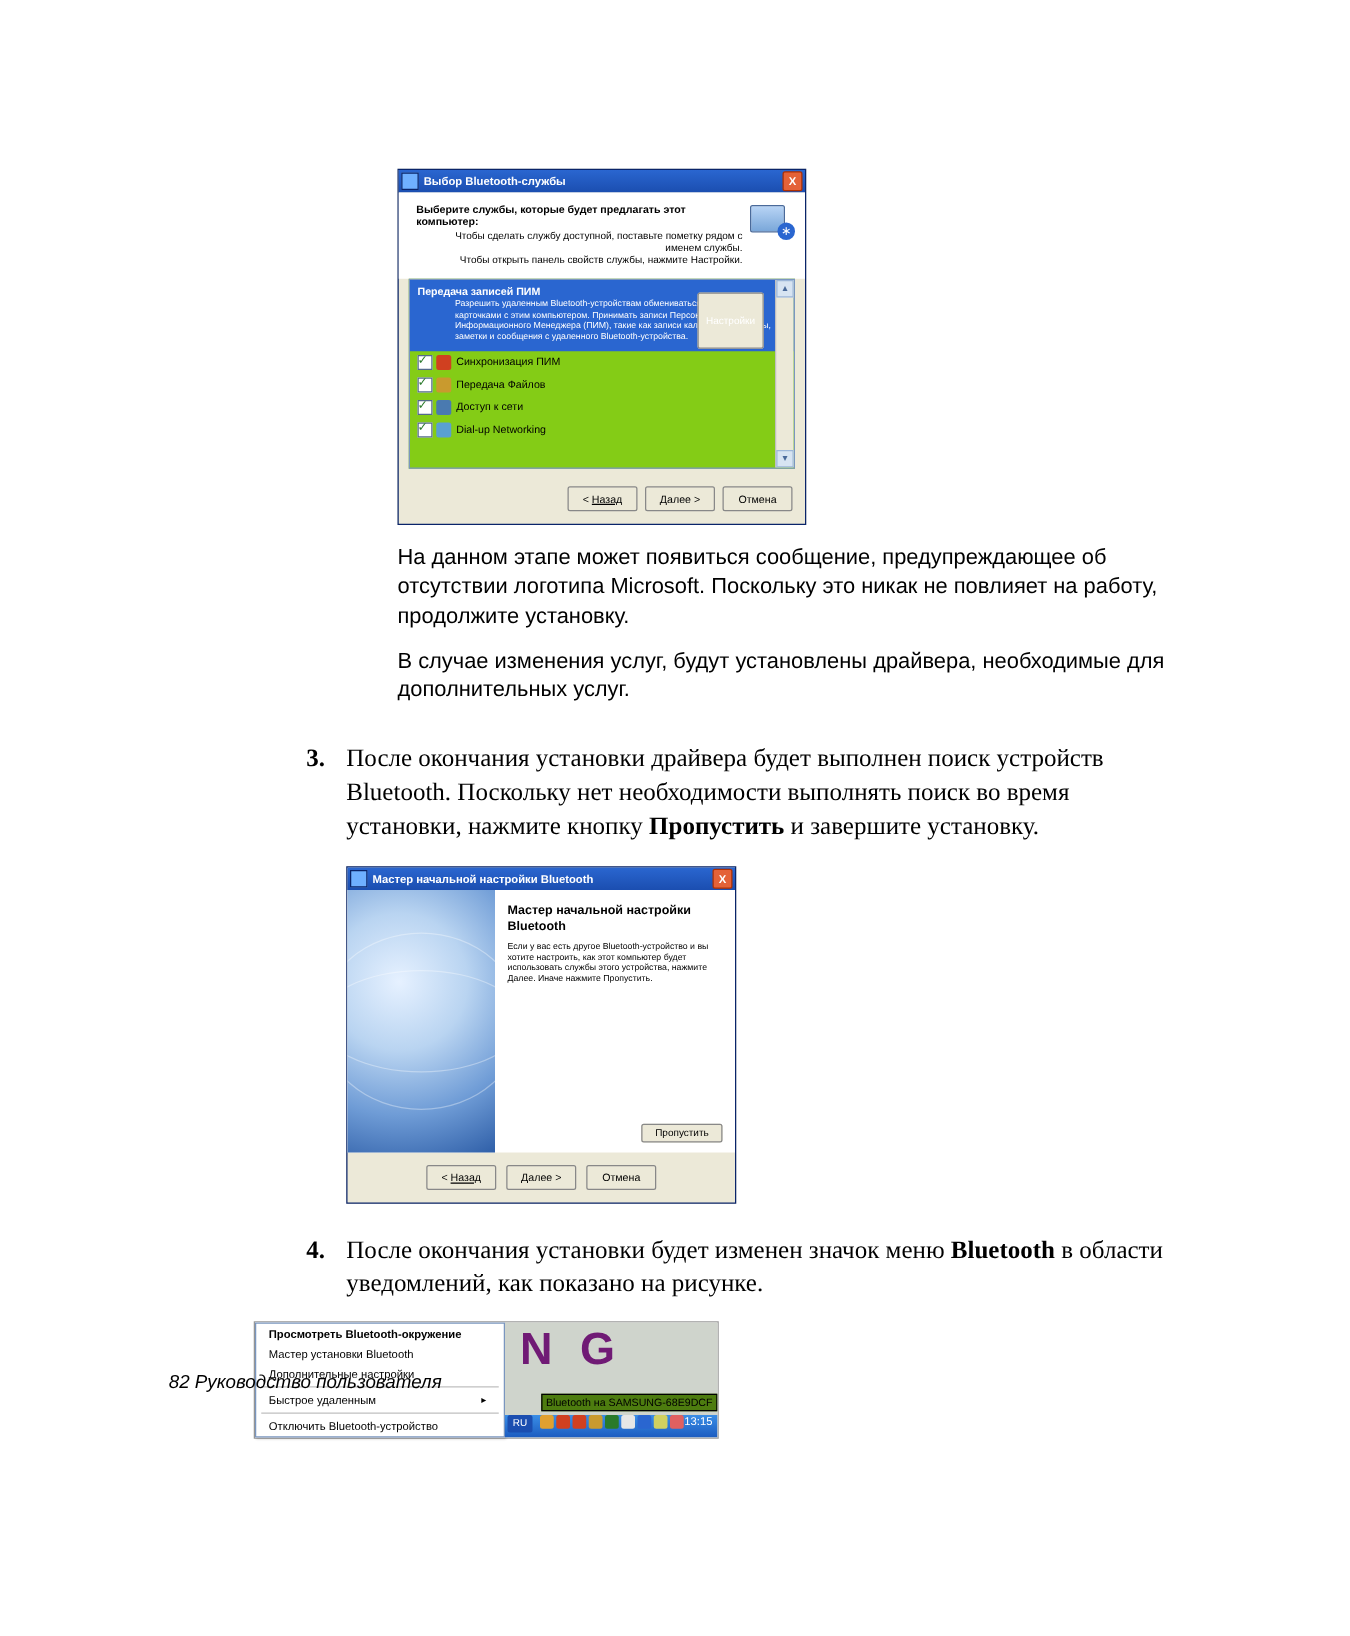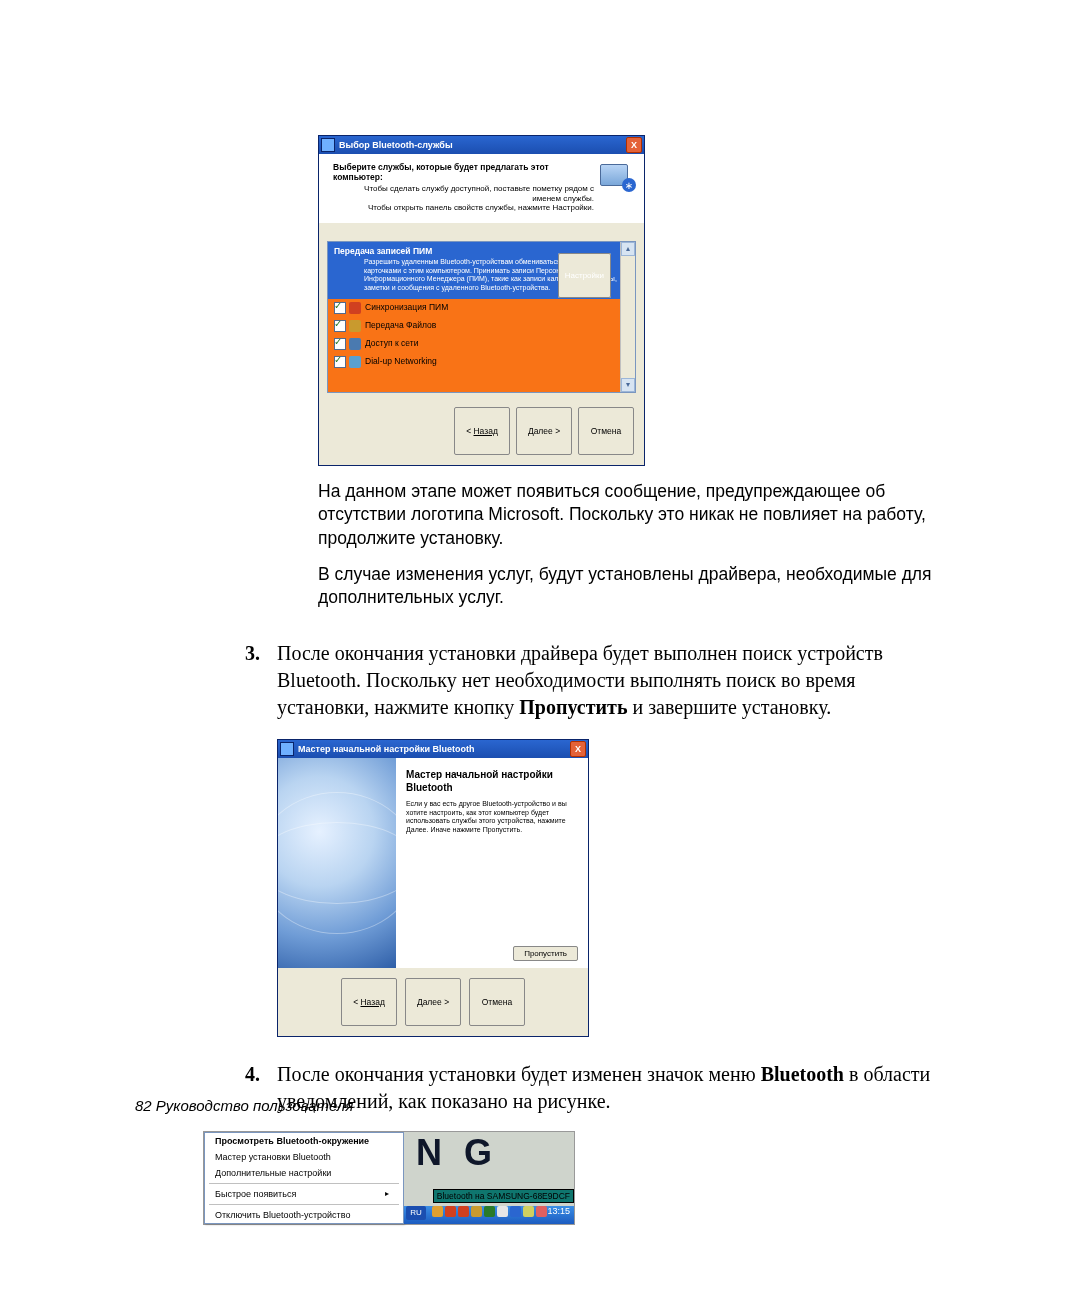--- a/index.html
+++ b/index.html
@@ -13,36 +13,36 @@
   .titlebar-txt { flex:1; color:#fff; font-size:9px; font-weight:700; font-family:Tahoma, Arial; }
   .closeb { width:14px; height:14px; background:#e46238; border:1px solid #b02f00; color:#fff; font-size:9px; font-weight:700; display:flex; align-items:center; justify-content:center; border-radius:2px; }
   .hdr-band { background:#fff; padding:8px 10px 10px 14px; display:flex; }
   .hdr-texts { flex:1; font-size:8px; font-family:Tahoma, Arial; }
   .hdr-title { font-weight:700; font-size:8.5px; margin-bottom:2px; }
   .hdr-sub { padding-left:10px; line-height:1.2;text-align:right; }
   .hdr-icon { width:34px; height:28px; position:relative; margin-left:6px; }
   .hdr-icon .mon { position:absolute; left:0; top:2px; width:26px; height:20px; border:1px solid #4a6a9a; background:linear-gradient(#b8d4f5,#7aa7d9); border-radius:2px; }
   .hdr-icon .bt { position:absolute; right:-2px; bottom:-2px; width:14px; height:14px; background:#2a66d0; border-radius:50%; color:#fff; font-size:10px; display:flex; align-items:center; justify-content:center; }
 
-  .svc-panel { margin:18px 8px 0 8px; background:#f97316; border:1px solid #7a96bf; height:150px; position:relative; overflow:hidden; }
+  .svc-panel { margin:0 8px 0 8px; background:#84cc16; border:1px solid #7a96bf; height:150px; position:relative; overflow:hidden; }
   .svc-row { display:flex; align-items:flex-start; padding:3px 6px; font-size:8.5px; font-family:Tahoma, Arial; }
   .svc-row .cb { width:10px; height:10px; background:#fff; border:1px solid #546a8c; margin-right:3px; position:relative; flex:0 0 10px; }
   .svc-row .cb.ck::after { content:"✓"; position:absolute; left:-1px; top:-3px; font-size:10px; color:#2a7a2a; }
   .svc-row .ic { width:12px; height:12px; margin-right:4px; border-radius:2px; flex:0 0 12px; }
   .svc-sel { background:#2a66d0; color:#fff; padding:4px 6px 6px 6px; }
   .svc-sel .row1 { display:flex; align-items:center; }
   .svc-sel .ttl { font-size:8.5px; font-weight:700; flex:1; }
   .svc-sel .desc { font-size:7px; line-height:1.25; padding:2px 0 0 30px; }
   .svc-sel .cfg { position:absolute; right:24px; top:22px; }
   .smallbtn { background:#ece9d8; border:1px solid #888; border-radius:2px; font-size:8px; font-family:Tahoma, Arial; padding:17px 6px; }
   .vscroll { position:absolute; right:0; top:0; bottom:0; width:14px; background:#ece9d8; border-left:1px solid #c0c0c0; }
   .vscroll .arr { position:absolute; left:0; width:14px; height:14px; background:#d7e4f2; border:1px solid #9cb6d8; box-sizing:border-box; display:flex; align-items:center; justify-content:center; font-size:8px; color:#4a6a9a; }
   .vscroll .au { top:0; } .vscroll .ad { bottom:0; }
   .btnbar { display:flex; justify-content:flex-end; gap:6px; padding:14px 10px 10px 10px; }
-  .wbtn { background:#ece9d8; border:1px solid #888; border-radius:2px; font-size:8.5px; font-family:Tahoma, Arial; padding:18px 0; width:54px; text-align:center; }
+  .wbtn { background:#ece9d8; border:1px solid #888; border-radius:2px; font-size:8.5px; font-family:Tahoma, Arial; padding:4px 0; width:54px; text-align:center; }
   .wbtn .ul { text-decoration:underline; }
 
   .para { font-size:17.5px; font-family:Arial; line-height:1.35; margin:12px 0 0 183px; width:620px; }
 
   .step { display:flex; font-family:'Times New Roman', serif; font-size:20px; line-height:1.35; margin-top:30px; margin-left:110px; width:700px; }
   .step-num { font-weight:700; width:32px; flex:0 0 32px; }
   .step-txt { flex:1; }
   .step-txt .b { font-weight:700; }
 
   
@@ -60,22 +60,22 @@
   .d2-btnbar { display:flex; justify-content:center; gap:8px; padding:10px; }
 
   
   .menu-wrap { margin-left:68px; margin-top:16px; width:370px; height:92px; border:1px solid #999; display:flex; position:relative; font-family:Tahoma, Arial; }
   .ctxmenu { width:198px; background:#fff; border:1px solid #7a96bf; box-shadow:1px 1px 2px rgba(0,0,0,0.2); }
   .ctxmenu .mi { padding:3px 14px 3px 10px; font-size:9px; display:flex; align-items:center; }
   .ctxmenu .mi.b { font-weight:700; }
   .ctxmenu .sep { height:1px; background:#c0c0c0; margin:2px 4px; }
   .ctxmenu .mi .carr { margin-left:auto; font-size:8px; }
   .bg { flex:1; background:#cfd4cc; position:relative; overflow:hidden; }
-  .glyphs { position:absolute; top:0; left:12px; font-size:36px; color:#0f172a; font-family:Arial; font-weight:700; letter-spacing:6px; }
-  .tooltip { position:absolute; right:0; top:57px; background:#0f766e; border:1px solid #000; font-size:8.5px; padding:1px 3px; white-space:nowrap; }
+  .glyphs { position:absolute; top:0; left:12px; font-size:36px; color:#701a75; font-family:Arial; font-weight:700; letter-spacing:6px; }
+  .tooltip { position:absolute; right:0; top:57px; background:#4d7c0f; border:1px solid #000; font-size:8.5px; padding:1px 3px; white-space:nowrap; }
   .taskbar { position:absolute; left:0; right:0; bottom:0; height:18px; background:linear-gradient(#3a8ee6,#1c5cc0); display:flex; align-items:flex-start; }
   .lang { width:20px; height:14px; background:#1b4eb0; color:#fff; font-size:8px; display:flex; align-items:center; justify-content:center; margin-left:2px; border-radius:2px; }
   .tray-icons { display:flex; gap:2px; margin-left:6px; }
   .tic { width:11px; height:11px; border-radius:2px; }
   .clock { margin-left:auto; margin-right:4px; color:#fff; font-size:9px; }
 
   .footer { position:absolute; left:135px; bottom:195px; font-size:15px; font-style:italic; font-family:Arial; }
 </style>
 </head>
 <body>
@@ -182,21 +182,21 @@
     </div>
   </div>
 
   <div class="menu-wrap">
     <div class="ctxmenu">
       <div class="mi b">Просмотреть Bluetooth-окружение</div>
       <div class="mi">Мастер установки Bluetooth</div>
       <div class="mi">Дополнительные настройки</div>
       <div class="sep"></div>
       <div class="mi">
-          <span>Быстрое появиться</span>
+          <span>Быстрое удаленным</span>
           <span class="carr">▸</span>
         </div>
       <div class="sep"></div>
       <div class="mi">Отключить Bluetooth-устройство</div>
     </div>
     <div class="bg">
       <div class="glyphs">N  G</div>
       <div class="tooltip">Bluetooth на SAMSUNG-68E9DCF</div>
       <div class="taskbar">
         <div class="lang">RU</div>

